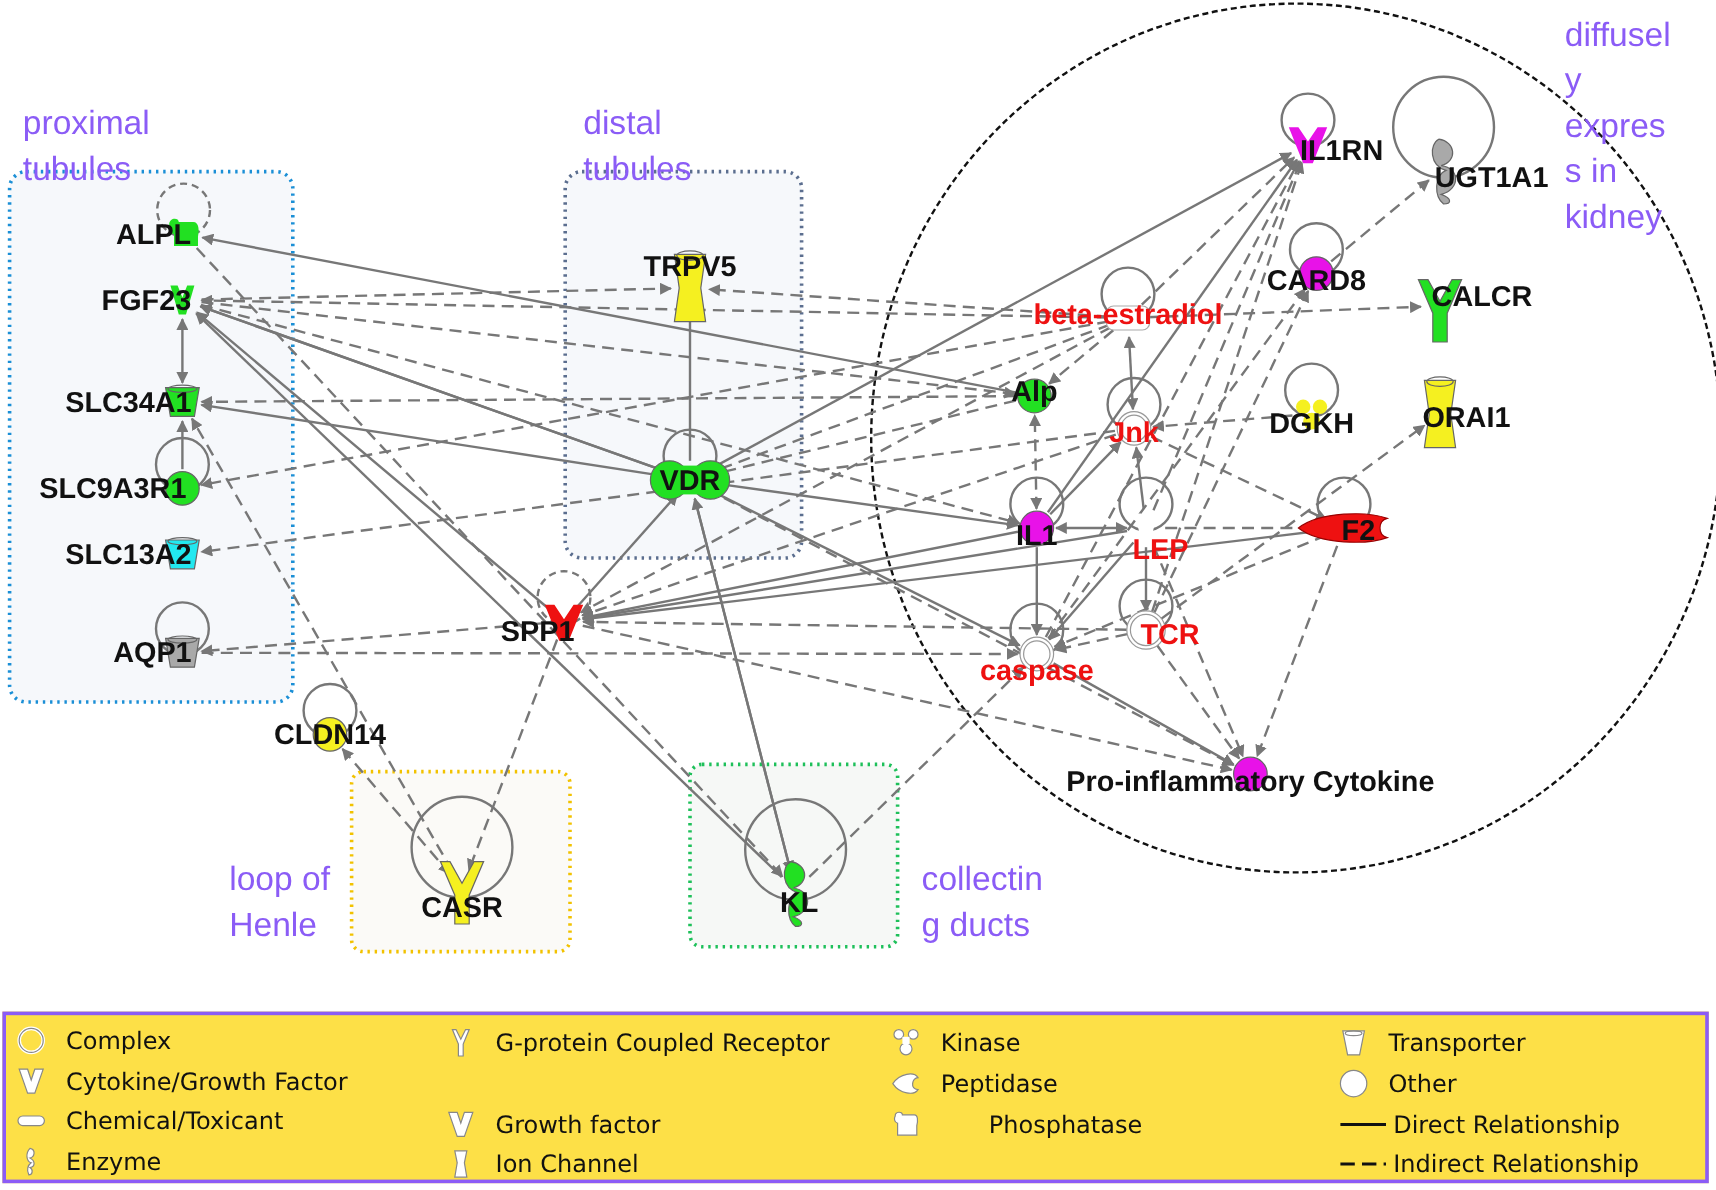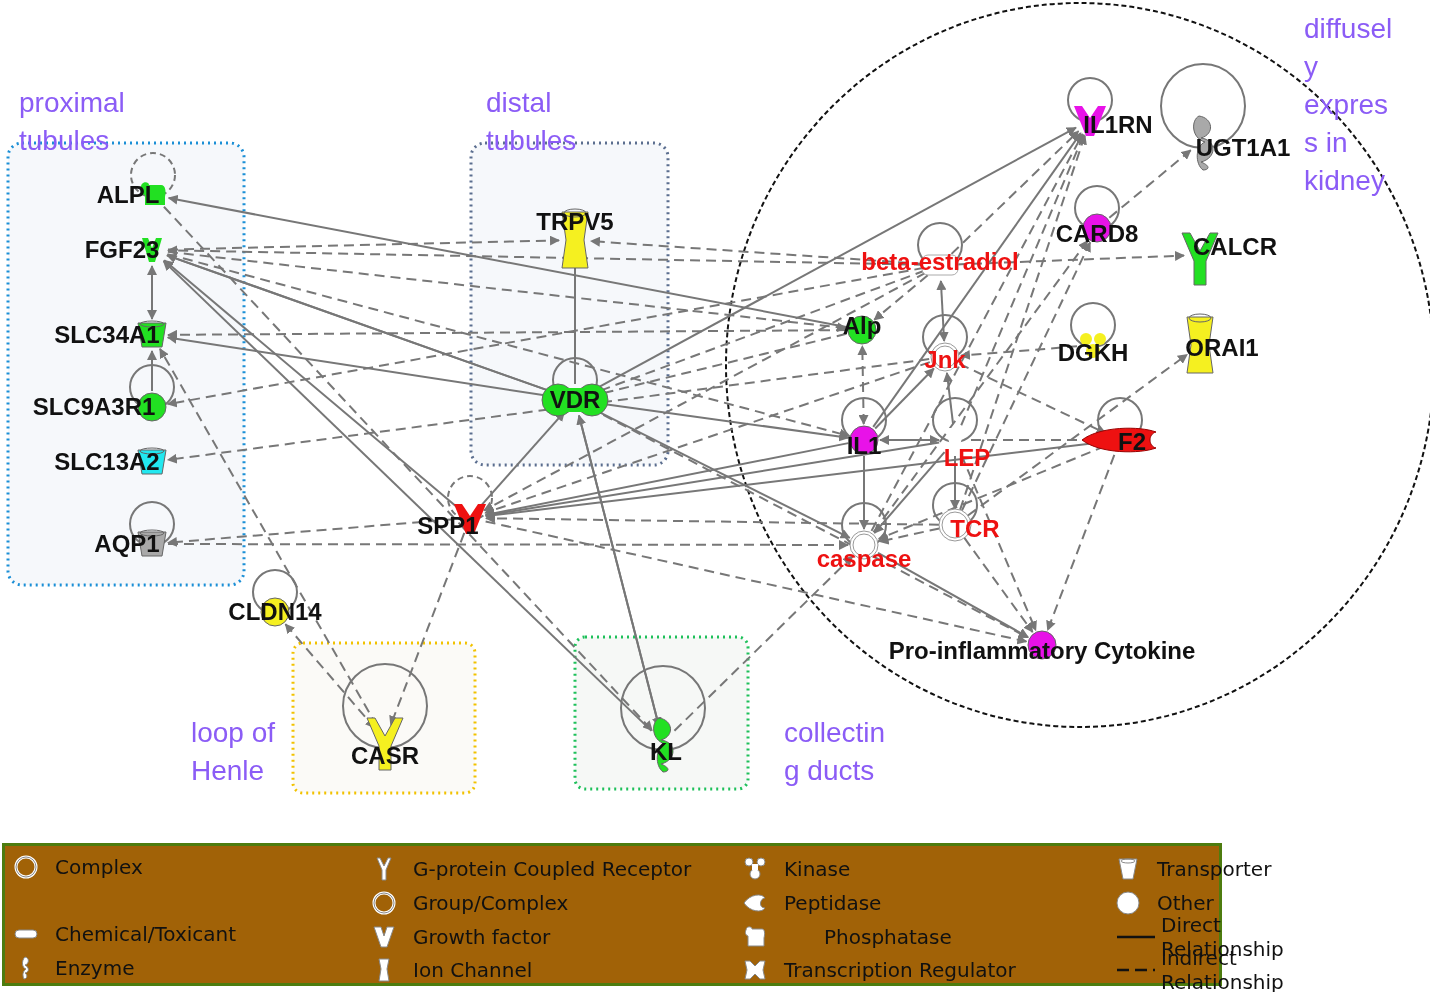--- a/index.html
+++ b/index.html
@@ -1,20 +1,20 @@
 <!DOCTYPE html>
 <html><head>
 <meta charset="utf-8">
 <style>
   html,body{margin:0;padding:0;background:#fff;}
   body{width:1430px;height:992px;position:relative;overflow:hidden;font-family:"Liberation Sans",sans-serif;}
   #net{position:absolute;left:0;top:0;width:1430px;height:840px;}
   .region-label{position:absolute;font-family:"Liberation Sans",sans-serif;font-size:28px;color:#8b5cf6;line-height:38px;white-space:pre-line;}
   .node-label{font-family:"Liberation Sans",sans-serif;font-weight:bold;font-size:24px;}
-  .legend{position:absolute;left:2px;top:843px;width:1220px;height:143px;background:#a16207;border:3px solid #4d7c0f;box-sizing:border-box;}
+  .legend{position:absolute;left:2px;top:843px;width:1422px;height:143px;background:#fde047;border:3px solid #8b5cf6;box-sizing:border-box;}
   .legend-item{position:absolute;height:30px;display:flex;align-items:center;font-family:"DejaVu Sans",sans-serif;font-size:20px;color:#111;}
   .legend-item svg{width:26px;height:26px;margin-right:16px;flex:none;}
   .legend-item.line svg{width:42px;margin-right:4px;}
 </style>
 </head>
 <body>
 
 <svg id="net" viewBox="0 0 1430 840" xmlns="http://www.w3.org/2000/svg">
   <defs>
     <marker id="arr" viewBox="0 0 10 10" refX="9" refY="5" markerWidth="5" markerHeight="5" orient="auto-start-reverse">
@@ -295,61 +295,60 @@
       </g>
     </g>
 </svg>
 
 <div class="region-label" style="left:19px;top:84px;">proximal
 tubules</div>
 <div class="region-label" style="left:486px;top:84px;">distal
 tubules</div>
 <div class="region-label" style="left:191px;top:714px;">loop of
 Henle</div>
-<div class="region-label" style="left:768px;top:714px;margin-left:16px;">collectin
+<div class="region-label" style="left:768px;top:714px;">collectin
 g ducts</div>
 <div class="region-label" style="left:1304px;top:10px;">diffusel
 y
 expres
 s in
 kidney</div>
 
 <div class="legend">
   <div class="legend-item" style="left:8px;top:6px;">
     <svg viewBox="0 0 26 26">
         <circle cx="13" cy="13" r="10" fill="none" stroke="#fff" stroke-width="3"></circle>
         <circle cx="13" cy="13" r="10" fill="none" stroke="#888" stroke-width="1"></circle>
       </svg>
     <span>Complex</span>
   </div>
+  <div class="legend-item" style="left:8px;top:40px;">
+    <svg viewBox="0 0 26 26">
+        <path d="M3,3 L10,3 L13,12 L16,3 L23,3 L16,23 L10,23 Z" fill="#fff" stroke="#888"></path>
+      </svg>
+    <span>Cytokine/Growth Factor</span>
+  </div>
   <div class="legend-item" style="left:8px;top:73px;">
     <svg viewBox="0 0 26 26">
         <rect x="2" y="9" width="22" height="8" rx="4" fill="#fff" stroke="#888"></rect>
       </svg>
     <span>Chemical/Toxicant</span>
   </div>
   <div class="legend-item" style="left:8px;top:107px;">
     <svg viewBox="0 0 26 26">
         <path d="M12,2 C17,3 16,9 12,10 C16,12 17,17 12,18 C15,20 14,24 11,24 C9,20 10,16 13,14 C9,13 8,6 12,2 Z" fill="#fff" stroke="#888"></path>
       </svg>
     <span>Enzyme</span>
   </div>
 
   <div class="legend-item" style="left:366px;top:8px;text-align:center;">
     <svg viewBox="0 0 26 26">
         <path d="M6,2 L9,2 L13,10 L17,2 L20,2 L15,14 L15,24 L11,24 L11,14 Z" fill="#fff" stroke="#888"></path>
       </svg>
     <span>G-protein Coupled Receptor</span>
-  </div>
-  <div class="legend-item" style="left:366px;top:42px;">
-    <svg viewBox="0 0 26 26">
-        <circle cx="13" cy="13" r="10" fill="none" stroke="#fff" stroke-width="3"></circle>
-        <circle cx="13" cy="13" r="10" fill="none" stroke="#888" stroke-width="1"></circle>
-      </svg>
-    <span>Group/Complex</span>
   </div>
   <div class="legend-item" style="left:366px;top:76px;">
     <svg viewBox="0 0 26 26">
         <path d="M3,3 L10,3 L13,12 L16,3 L23,3 L16,23 L10,23 Z" fill="#fff" stroke="#888"></path>
       </svg>
     <span>Growth factor</span>
   </div>
   <div class="legend-item" style="left:366px;top:109px;">
     <svg viewBox="0 0 26 26">
         <path d="M8,2 L18,2 L16,12 L18,24 L8,24 L10,12 Z" fill="#fff" stroke="#888"></path>
@@ -371,26 +370,20 @@
         <path d="M2,13 C8,4 20,3 23,8 C18,8 16,18 23,18 C20,23 8,22 2,13 Z" fill="#fff" stroke="#888"></path>
       </svg>
     <span>Peptidase</span>
   </div>
   <div class="legend-item" style="left:737px;top:76px;gap:40px;">
     <svg viewBox="0 0 26 26">
         <path d="M4,6 C4,2 10,2 10,5 L20,5 C23,5 23,10 22,14 L22,22 L6,22 L6,12 C3,11 3,8 4,6 Z" fill="#fff" stroke="#888"></path>
       </svg>
     <span>Phosphatase</span>
   </div>
-  <div class="legend-item" style="left:737px;top:109px;">
-    <svg viewBox="0 0 26 26">
-        <path d="M3,4 L8,4 L13,9 L18,4 L23,4 L21,13 L23,22 L18,22 L13,17 L8,22 L3,22 L5,13 Z" fill="#fff" stroke="#888"></path>
-      </svg>
-    <span>Transcription Regulator</span>
-  </div>
 
   <div class="legend-item" style="left:1110px;top:8px;">
     <svg viewBox="0 0 26 26">
         <path d="M4,3 L22,3 L18,23 L8,23 Z" fill="#fff" stroke="#888"></path>
         <ellipse cx="13" cy="5" rx="7" ry="2" fill="none" stroke="#888"></ellipse>
       </svg>
     <span>Transporter</span>
   </div>
   <div class="legend-item" style="left:1110px;top:42px;">
     <svg viewBox="0 0 26 26">

